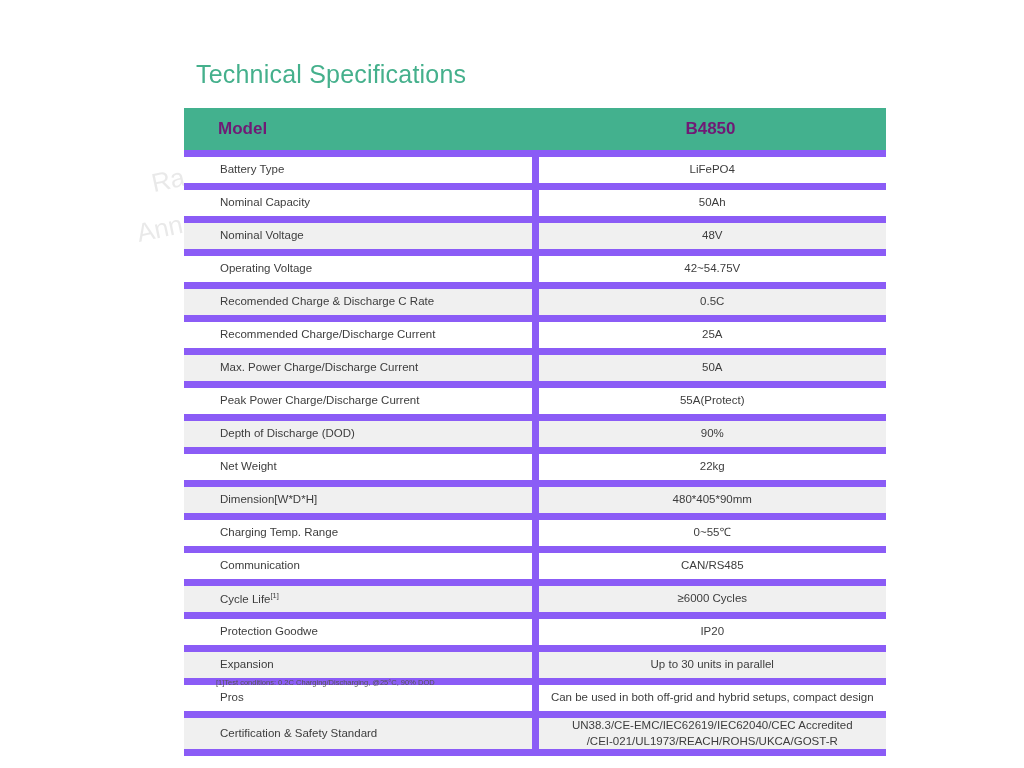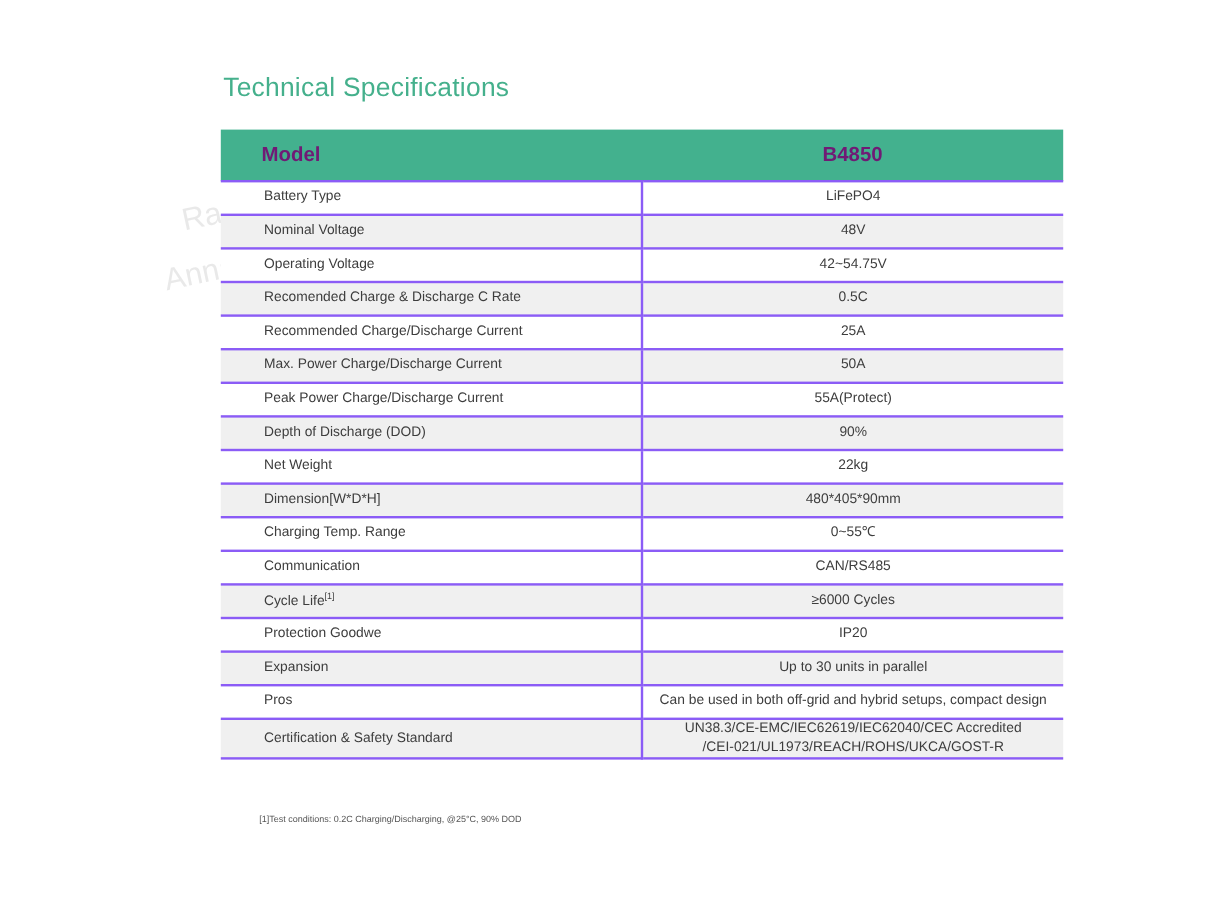--- a/index.html
+++ b/index.html
@@ -45,23 +45,23 @@
     transform: rotate(-12deg);
   }
   .wm4 {
     left: 545px;
     top: 520px;
     font-size: 26px;
     transform: rotate(-12deg);
   }
   .title {
     position: absolute;
-    left: 186px;
+    left: 196px;
     top: 60px;
-    font-size: 22px;
+    font-size: 25px;
     color: #45b08c;
     font-weight: 400;
     letter-spacing: 0.2px;
   }
   .table-wrap {
     position: absolute;
     left: 184px;
     top: 108px;
     width: 702px;
   }
@@ -80,21 +80,21 @@
     padding: 0 0 0 34px;
     border: none;
   }
   table.spec th.val-head {
     text-align: center;
     padding: 0;
   }
   table.spec td {
     font-size: 11.5px;
     color: #3d3d3d;
-    border: 2px solid #8b5cf6;
+    border: 7px solid #8b5cf6;
     height: 24px;
     line-height: 1.35;
   }
   table.spec td.label {
     width: 310px;
     padding-left: 36px;
     text-align: left;
     border-left: none;
   }
   table.spec td.value {
@@ -145,20 +145,24 @@
         <tr>
           <th>Model</th>
           <th class="val-head">B4850</th>
         </tr>
       </thead>
       <tbody>
         <tr class="plain">
           <td class="label">Battery Type</td>
           <td class="value">LiFePO4</td>
         </tr>
+        <tr class="plain">
+          <td class="label">Nominal Capacity</td>
+          <td class="value">50Ah</td>
+        </tr>
         <tr class="shade">
           <td class="label">Nominal Voltage</td>
           <td class="value">48V</td>
         </tr>
         <tr class="plain">
           <td class="label">Operating Voltage</td>
           <td class="value">42~54.75V</td>
         </tr>
         <tr class="shade">
           <td class="label">Recomended Charge &amp; Discharge C Rate</td>

